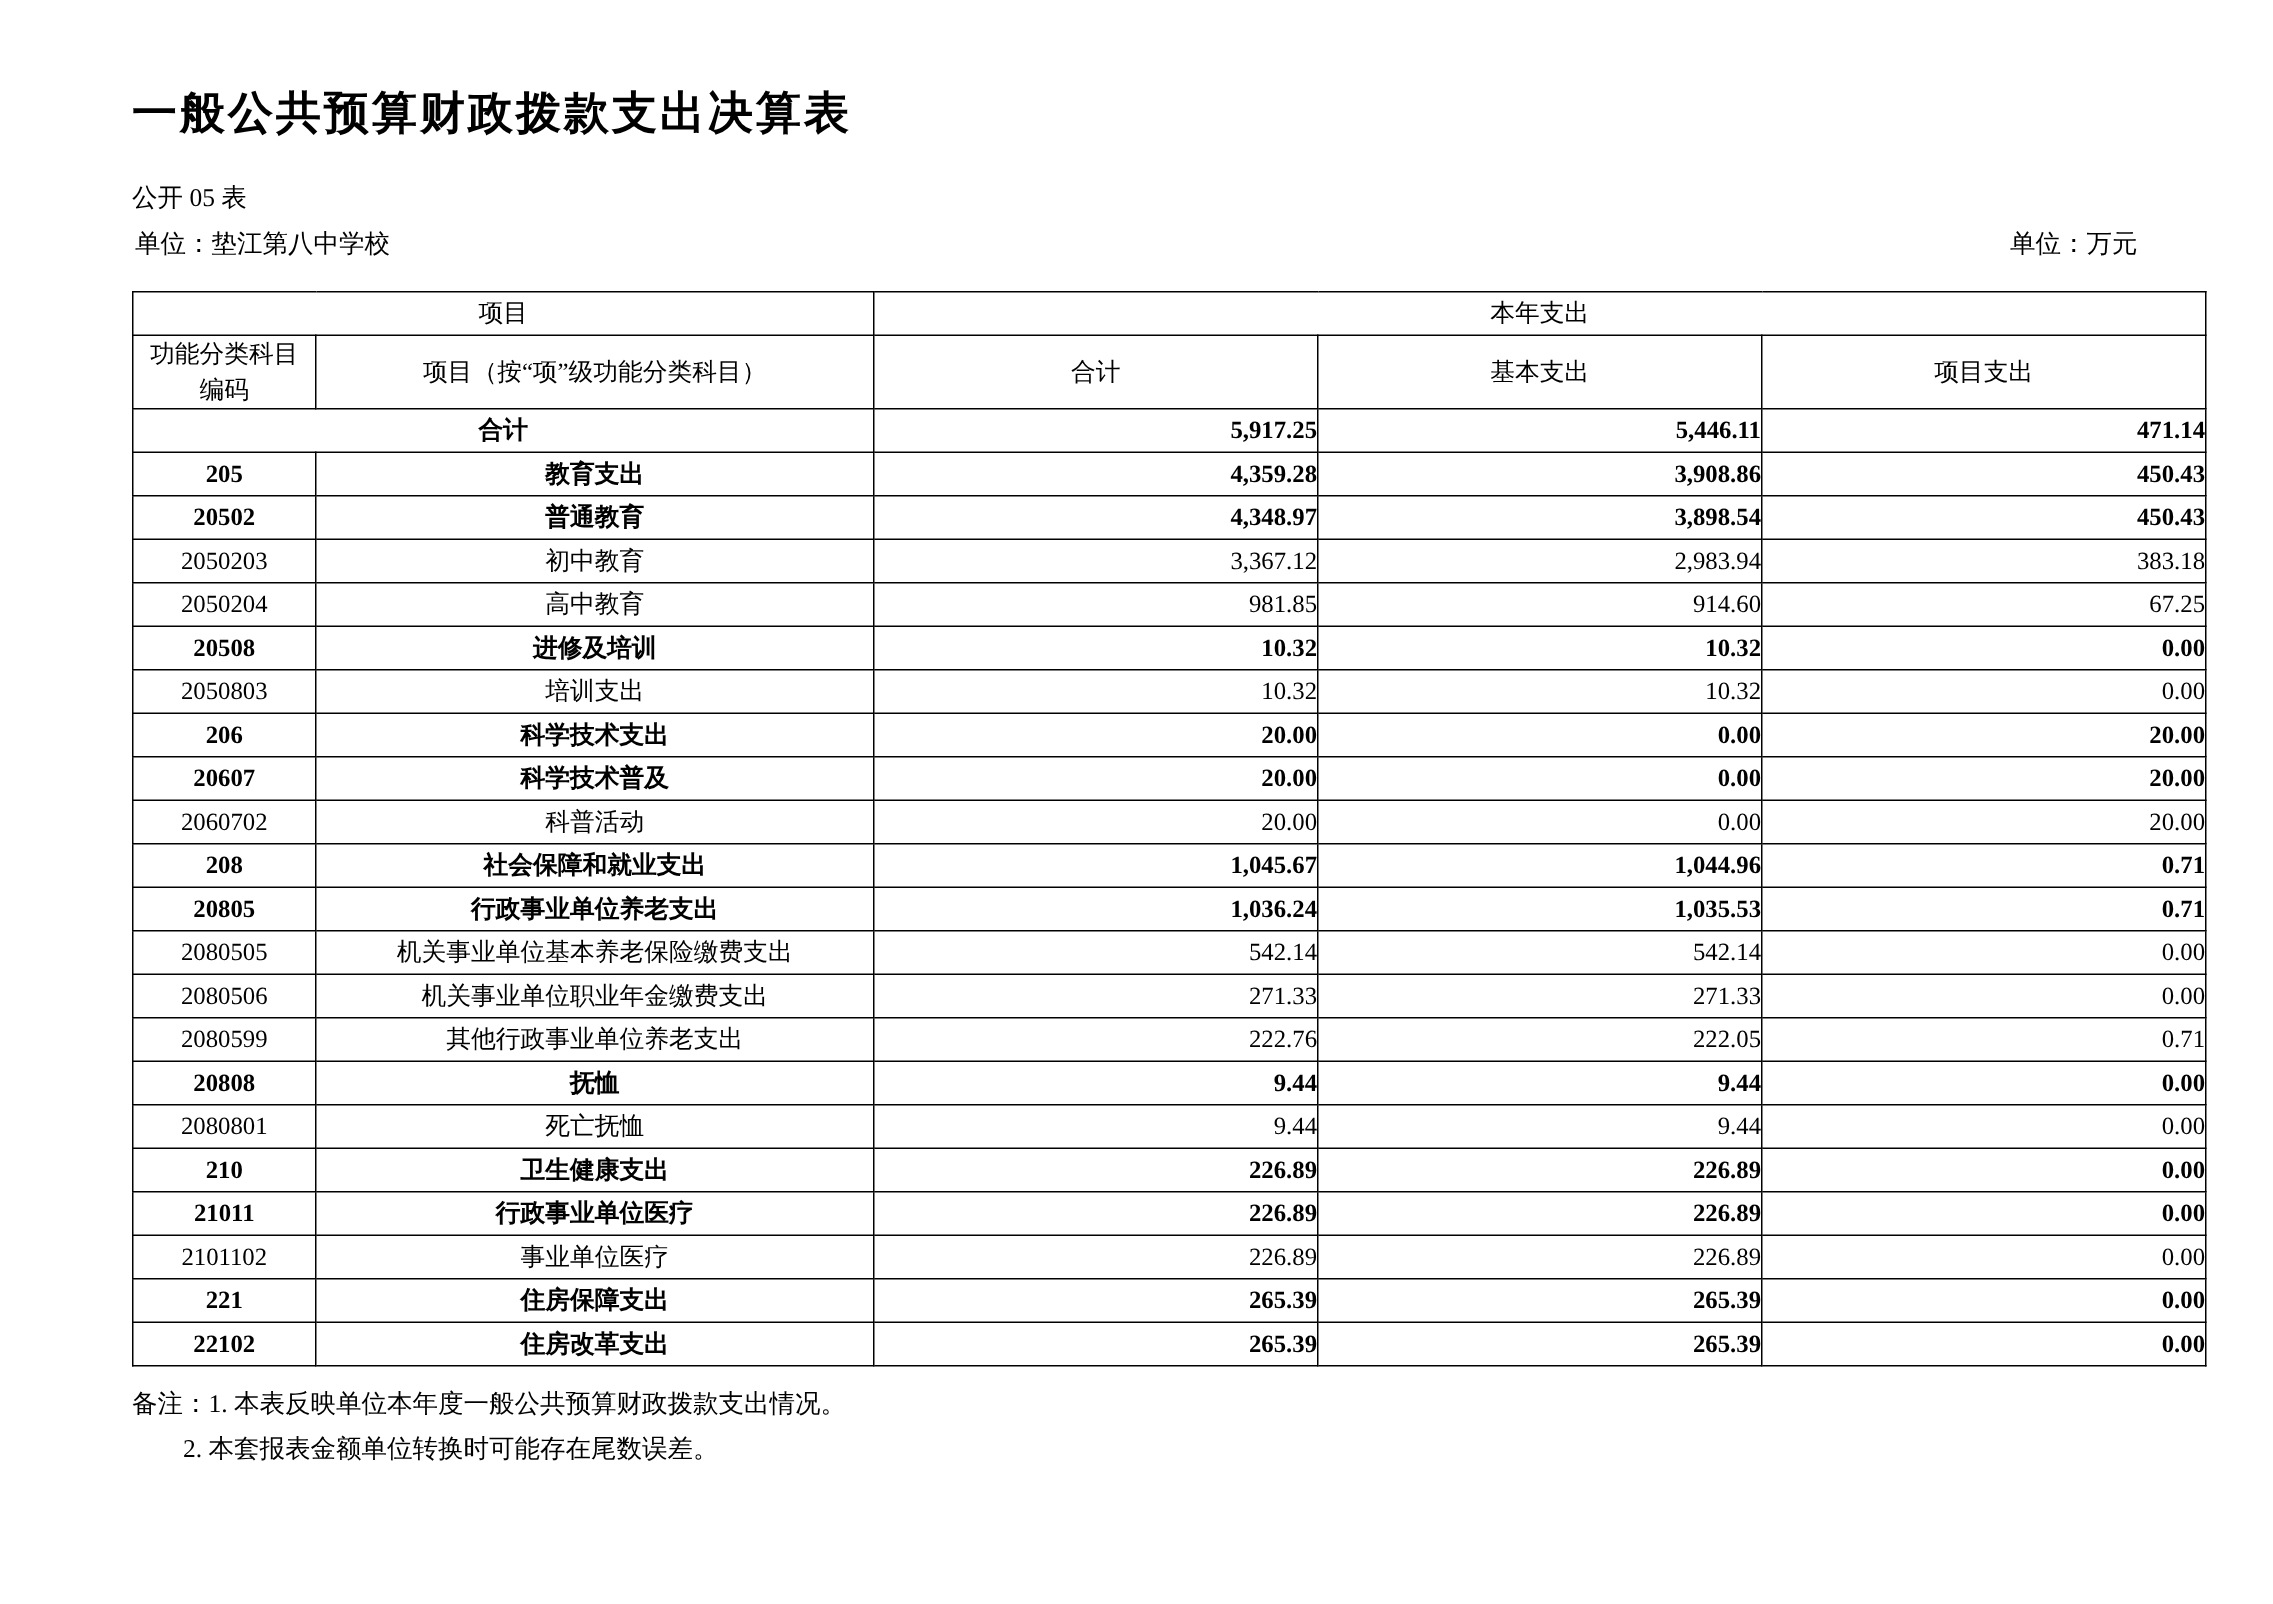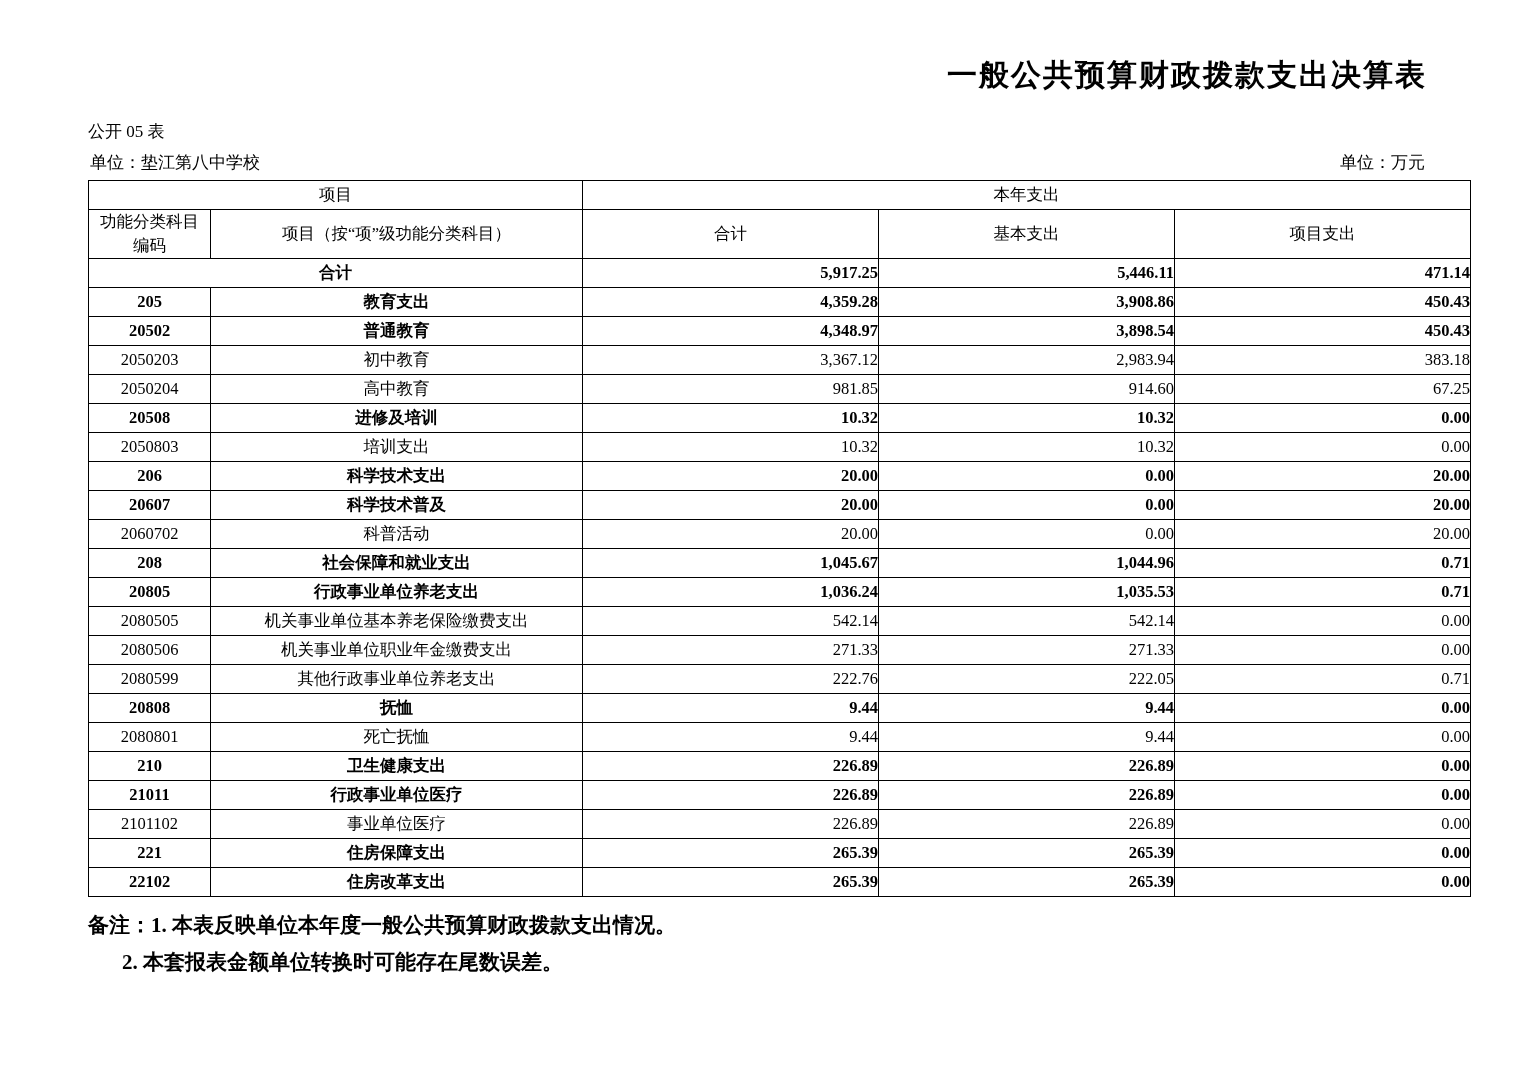--- a/index.html
+++ b/index.html
@@ -16,21 +16,21 @@
     overflow: hidden;
   }
   .page {
     width: 1515px;
     height: 1069px;
     position: relative;
     box-sizing: border-box;
     padding: 0 88px;
   }
   .doc-title {
-    text-align: right;
+    text-align: left;
     font-size: 30px;
     font-weight: bold;
     letter-spacing: 2px;
     margin-top: 55px;
     font-family: "DejaVu Serif", "Liberation Serif", serif;
   }
   .sheet-no {
     font-size: 17px;
     margin-top: 24px;
     padding-right: 2px;
@@ -40,21 +40,21 @@
     justify-content: space-between;
     align-items: flex-end;
     font-size: 17px;
     margin-top: 8px;
     padding: 0 2px;
     gap: 10px;
   }
   table.main {
     width: 100%;
     border-collapse: collapse;
-    margin-top: 6px;
+    margin-top: 20px;
     table-layout: fixed;
   }
   table.main th, table.main td {
     border: 1px solid #000;
     font-size: 16.5px;
     font-weight: normal;
     padding: 0;
     height: 28px;
     vertical-align: middle;
   }
@@ -84,24 +84,23 @@
     text-align: right;
     padding-right: 10px;
   }
   td.center {
     text-align: center;
   }
   tr.bold td {
     font-weight: bold;
   }
   .notes {
-    font-size: 21px;
+    font-size: 17px;
     margin-top: 10px;
     line-height: 1.75;
-    font-weight: bold;
   }
   .notes .indent {
     padding-left: 34px;
   }
 </style>
 </head>
 <body>
 
 <div class="page">
 

